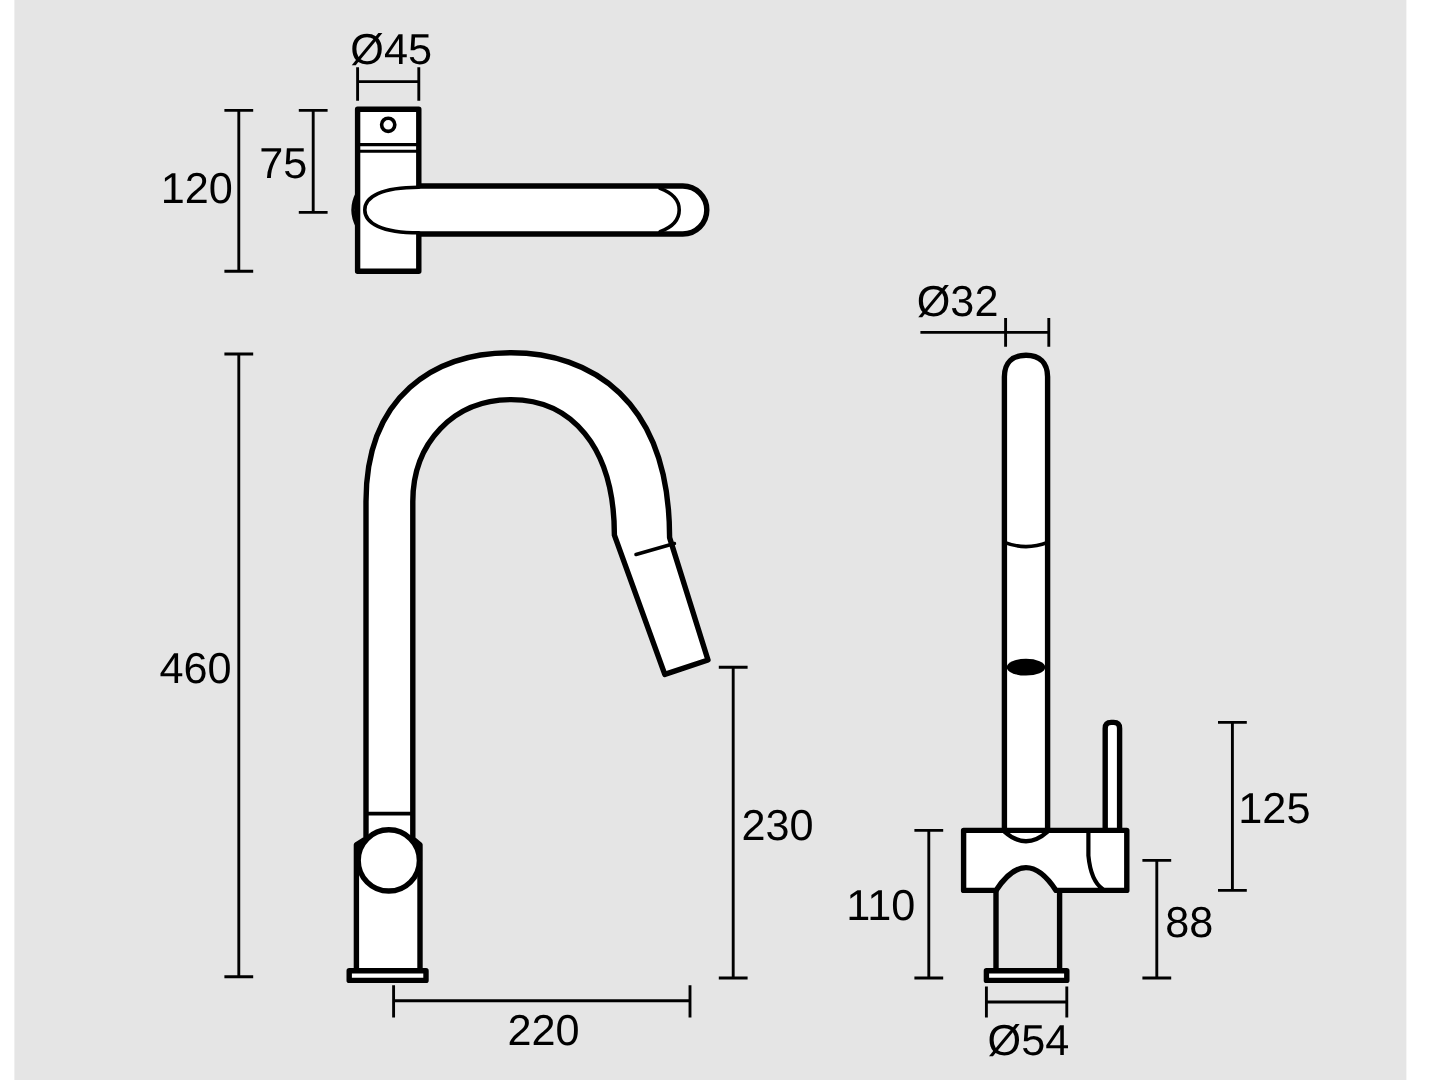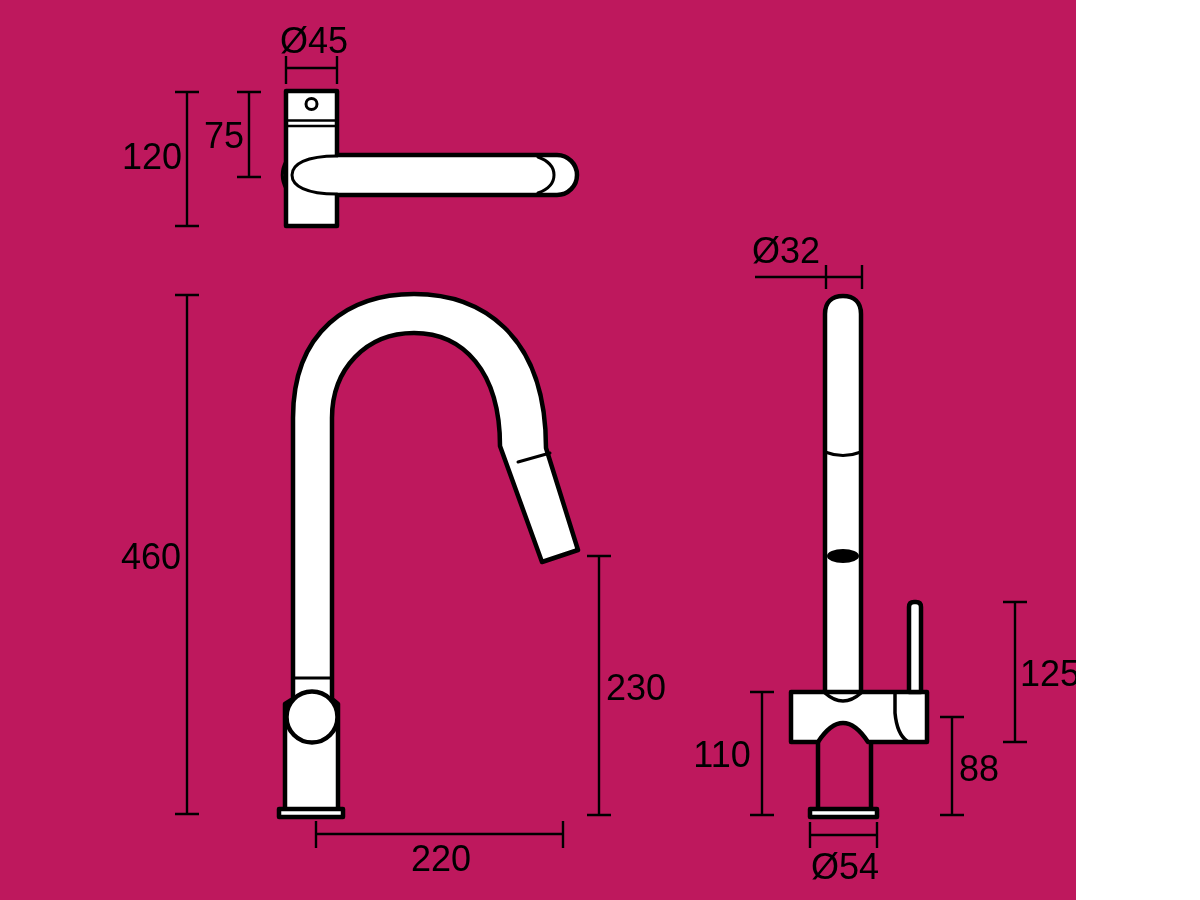--- a/index.html
+++ b/index.html
@@ -1,17 +1,17 @@
 <!DOCTYPE html>
 <html><head>
 <meta charset="utf-8">
 <style>
   html,body{margin:0;padding:0;background:#ffffff;}
-  .stage{position:relative;width:1076px;height:900px;background:#be185d;overflow:hidden;
-         font-family:"Liberation Sans", sans-serif;}
+  .stage{position:relative;width:1160px;height:900px;background:#e5e5e5;overflow:hidden;
+         font-family:"Liberation Sans", sans-serif;margin-left:12px;}
   svg{display:block;}
   .part{fill:#ffffff;stroke:#000000;stroke-width:4.5;stroke-linejoin:round;}
   .part-thin{fill:none;stroke:#000000;stroke-width:3;stroke-linecap:round;}
   .part-fill{fill:#000000;stroke:none;}
   .dim{fill:none;stroke:#000000;stroke-width:2.4;stroke-linecap:butt;}
   .dim-text{font-family:"Liberation Sans", sans-serif;font-size:36px;fill:#000000;text-anchor:middle;}
 </style>
 </head>
 <body>
 

